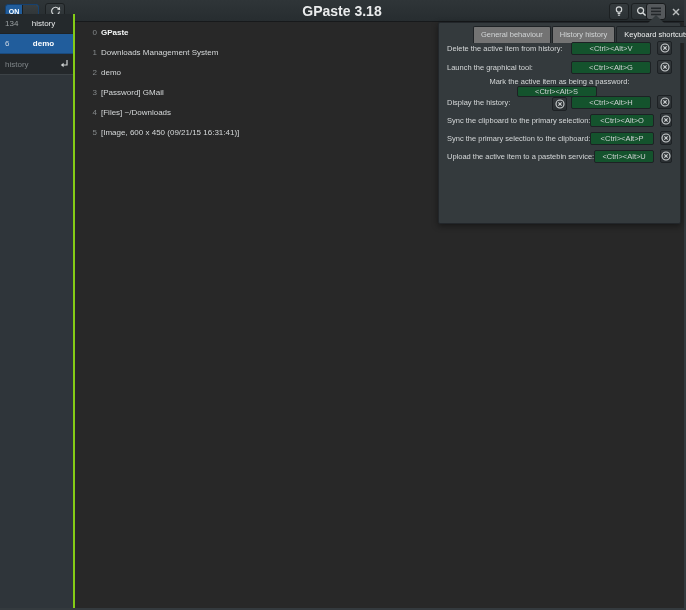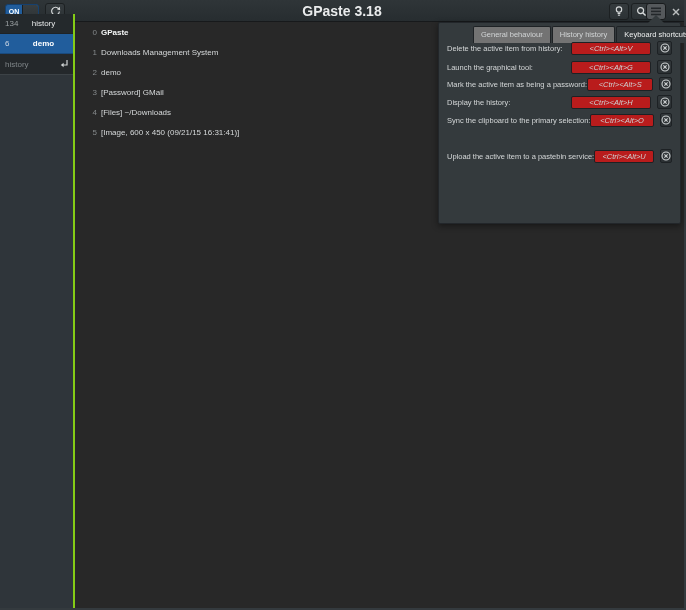--- a/index.html
+++ b/index.html
@@ -119,25 +119,24 @@
   .tab.active {
     background:#343a3d; color:#eceeee; border-color:#1e2225;
   }
   .sc-row {
     position:absolute; left:8px; right:8px; height:14px;
     display:flex; align-items:center;
   }
   .sc-row .lbl { flex:1; font-size:7.5px; color:#d4d7d8; white-space:nowrap; }
   .sc-value {
     width:80px; height:13px; margin-right:6px;
-    background:#b91c1c; border:1px solid #1d2124; border-radius:2px;
+    background:#14532d; border:1px solid #1d2124; border-radius:2px;
     font-size:7.5px; color:#ced1d2;
     display:flex; align-items:center; justify-content:center;
     white-space:nowrap;
-    font-style:italic;
   }
   .sc-del {
     width:15px; height:14px;
     background:linear-gradient(#33383b,#2b3033);
     border:1px solid #1d2124; border-radius:2px;
     display:flex; align-items:center; justify-content:center;
   }
 </style>
 </head>
 <body>
@@ -277,21 +276,21 @@
         <span>
           <svg width="10" height="10" viewBox="0 0 10 10">
               <circle cx="5" cy="5" r="4" fill="none" stroke="#cfd3d4" stroke-width="1.1"></circle>
               <line x1="3.4" y1="3.4" x2="6.6" y2="6.6" stroke="#cfd3d4" stroke-width="1.1"></line>
               <line x1="6.6" y1="3.4" x2="3.4" y2="6.6" stroke="#cfd3d4" stroke-width="1.1"></line>
             </svg>
         </span>
       </div>
     </div>
 
-    <div class="sc-row" style="top:54px;">
+    <div class="sc-row" style="top:54px;flex-direction:column;">
       <span class="lbl">Mark the active item as being a password:</span>
       <div class="sc-value">&lt;Ctrl&gt;&lt;Alt&gt;S</div>
       <div class="sc-del">
         <span>
           <svg width="10" height="10" viewBox="0 0 10 10">
               <circle cx="5" cy="5" r="4" fill="none" stroke="#cfd3d4" stroke-width="1.1"></circle>
               <line x1="3.4" y1="3.4" x2="6.6" y2="6.6" stroke="#cfd3d4" stroke-width="1.1"></line>
               <line x1="6.6" y1="3.4" x2="3.4" y2="6.6" stroke="#cfd3d4" stroke-width="1.1"></line>
             </svg>
         </span>
@@ -319,20 +318,33 @@
         <span>
           <svg width="10" height="10" viewBox="0 0 10 10">
               <circle cx="5" cy="5" r="4" fill="none" stroke="#cfd3d4" stroke-width="1.1"></circle>
               <line x1="3.4" y1="3.4" x2="6.6" y2="6.6" stroke="#cfd3d4" stroke-width="1.1"></line>
               <line x1="6.6" y1="3.4" x2="3.4" y2="6.6" stroke="#cfd3d4" stroke-width="1.1"></line>
             </svg>
         </span>
       </div>
     </div>
 
+    <div class="sc-row" style="top:108px;">
+      <span class="lbl">Sync the primary selection to the clipboard:</span>
+      <div class="sc-value">&lt;Ctrl&gt;&lt;Alt&gt;P</div>
+      <div class="sc-del">
+        <span>
+          <svg width="10" height="10" viewBox="0 0 10 10">
+              <circle cx="5" cy="5" r="4" fill="none" stroke="#cfd3d4" stroke-width="1.1"></circle>
+              <line x1="3.4" y1="3.4" x2="6.6" y2="6.6" stroke="#cfd3d4" stroke-width="1.1"></line>
+              <line x1="6.6" y1="3.4" x2="3.4" y2="6.6" stroke="#cfd3d4" stroke-width="1.1"></line>
+            </svg>
+        </span>
+      </div>
+    </div>
 
     <div class="sc-row" style="top:126px;">
       <span class="lbl">Upload the active item to a pastebin service:</span>
       <div class="sc-value">&lt;Ctrl&gt;&lt;Alt&gt;U</div>
       <div class="sc-del">
         <span>
           <svg width="10" height="10" viewBox="0 0 10 10">
               <circle cx="5" cy="5" r="4" fill="none" stroke="#cfd3d4" stroke-width="1.1"></circle>
               <line x1="3.4" y1="3.4" x2="6.6" y2="6.6" stroke="#cfd3d4" stroke-width="1.1"></line>
               <line x1="6.6" y1="3.4" x2="3.4" y2="6.6" stroke="#cfd3d4" stroke-width="1.1"></line>

